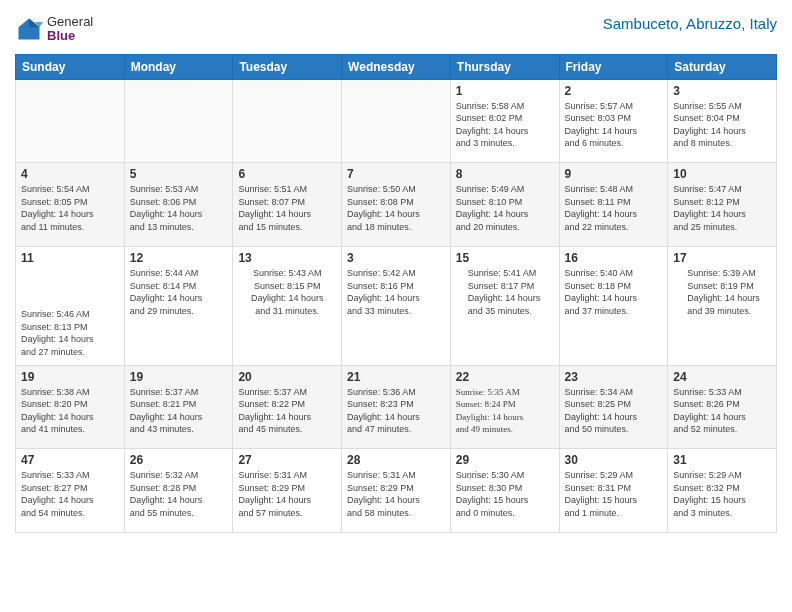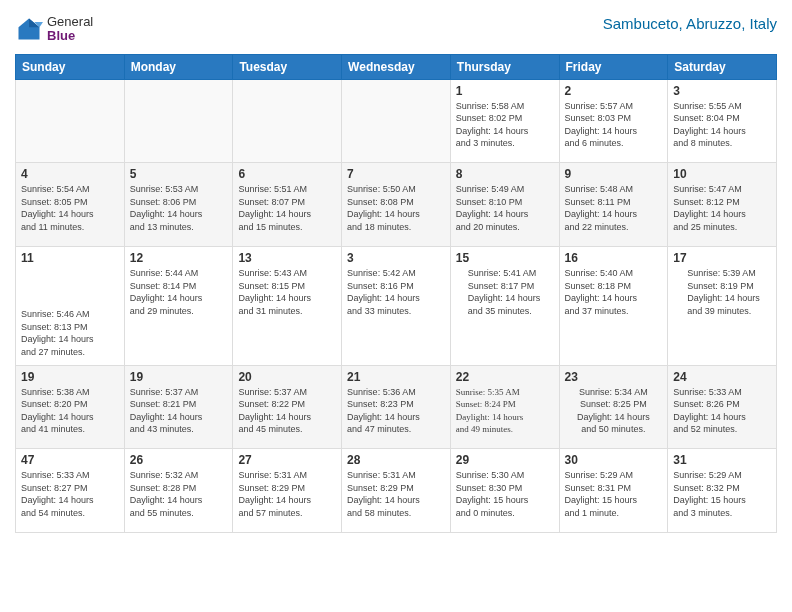--- a/index.html
+++ b/index.html
@@ -228,21 +228,21 @@
           </td>
           <td>
             <span class="day-num">12</span>
             <div class="day-info" style="white-space: pre-line;">Sunrise: 5:44 AM
 Sunset: 8:14 PM
 Daylight: 14 hours
 and 29 minutes.</div>
           </td>
           <td>
             <span class="day-num">13</span>
-            <div class="day-info" style="white-space: pre-line;">Sunrise: 5:43 AM
+            <div class="day-info" style="white-space: pre-line; text-align: center;">Sunrise: 5:43 AM
 Sunset: 8:15 PM
 Daylight: 14 hours
 and 31 minutes.</div>
           </td>
           <td>
             <span class="day-num">3</span>
             <div class="day-info" style="white-space: pre-line;">Sunrise: 5:42 AM
 Sunset: 8:16 PM
 Daylight: 14 hours
 and 33 minutes.</div>
@@ -300,21 +300,21 @@
           </td>
           <td>
             <span class="day-num">22</span>
             <div class="day-info" style="white-space: pre-line; font-family: Liberation Serif, serif;">Sunrise: 5:35 AM
 Sunset: 8:24 PM
 Daylight: 14 hours
 and 49 minutes.</div>
           </td>
           <td>
             <span class="day-num">23</span>
-            <div class="day-info" style="white-space: pre-line; text-align: center;">Sunrise: 5:34 AM
+            <div class="day-info" style="white-space: pre-line;">Sunrise: 5:34 AM
 Sunset: 8:25 PM
 Daylight: 14 hours
 and 50 minutes.</div>
           </td>
           <td>
             <span class="day-num">24</span>
             <div class="day-info" style="white-space: pre-line;">Sunrise: 5:33 AM
 Sunset: 8:26 PM
 Daylight: 14 hours
 and 52 minutes.</div>

